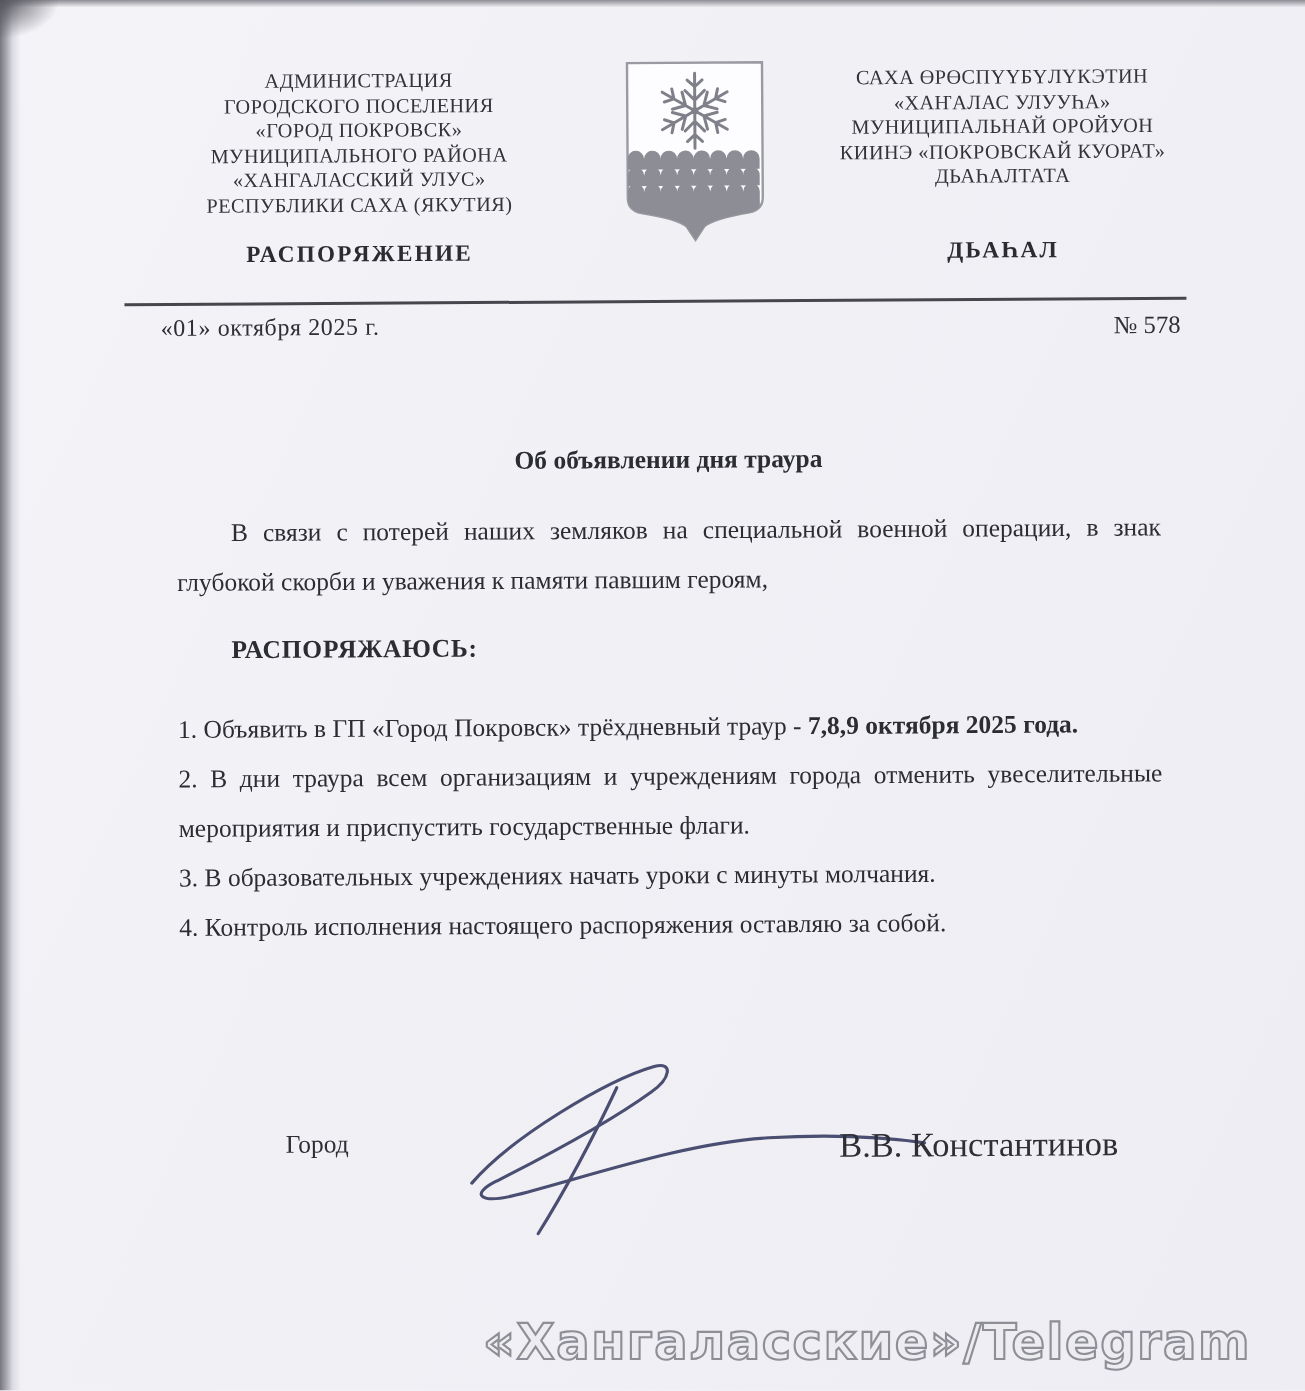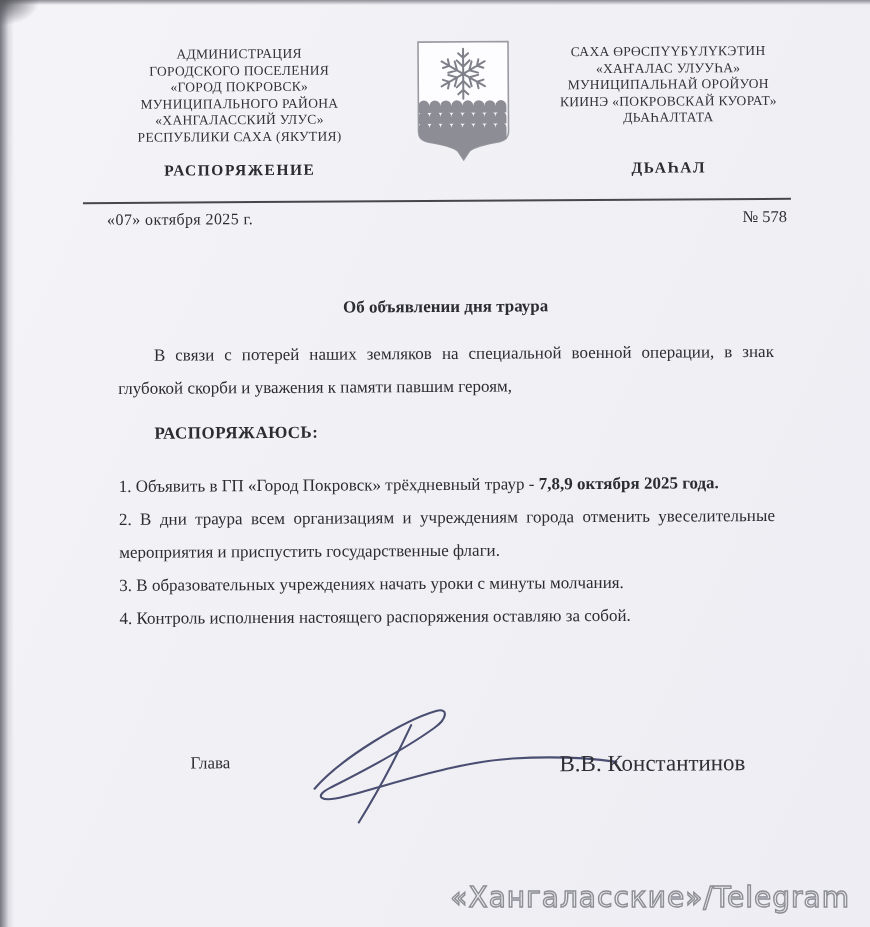--- a/index.html
+++ b/index.html
@@ -48,23 +48,23 @@
   .order-word{font-weight:bold;margin:12px 0 20px 0;padding-left:36px;letter-spacing:.5px;}
   .item{margin:0;text-align:justify;}
   .b{font-weight:bold;}
 
   
   .sig-label{position:absolute;left:188px;top:752px;font-size:17px;}
   .sig-name{position:absolute;left:557px;top:752px;font-size:23px;}
   .sig-svg{position:absolute;left:296px;top:698px;width:322px;height:128px;}
 
   
-  .watermark{position:absolute;right:20px;bottom:13px;
+  .watermark{position:absolute;right:36px;bottom:13px;
     font-family:"DejaVu Sans","Liberation Sans",sans-serif;
-    font-weight:normal;font-size:28px;letter-spacing:1px;
+    font-weight:bold;font-size:33px;letter-spacing:1px;
     color:rgba(250,250,252,0.72);
     -webkit-text-stroke:1.4px #8e8e96;
     text-shadow:0 0 1px rgba(140,140,150,.35);}
 </style>
 </head>
 <body>
 
 <div class="paper"></div>
 <div class="edge-left"></div>
 <div class="edge-top"></div>
@@ -117,35 +117,35 @@
       </g>
     </svg>
   </div>
 
   <div class="doc-type left">РАСПОРЯЖЕНИЕ</div>
   <div class="doc-type right">ДЬАҺАЛ</div>
 
   <div class="rule"></div>
 
   <div class="meta-row">
-    <span class="meta-date">«07»  октября  2025  г.</span>
+    <span class="meta-date">«01»  октября  2025  г.</span>
     <span class="meta-number">№ 578</span>
   </div>
 
   <div class="column">
     <p class="title">Об объявлении дня траура</p>
     <p class="preamble">В связи с потерей наших земляков на специальной военной операции, в знак глубокой скорби и уважения к памяти павшим героям,</p>
     <p class="order-word">РАСПОРЯЖАЮСЬ:</p>
     <p class="item"><span>1. Объявить в ГП «Город Покровск» трёхдневный траур - </span><span class="b">7,8,9 октября 2025 года.</span></p>
     <p class="item"><span>2. В дни траура всем организациям и учреждениям города отменить увеселительные мероприятия и приспустить государственные флаги.</span></p>
     <p class="item"><span>3. В образовательных учреждениях начать уроки с минуты молчания.</span></p>
     <p class="item"><span>4. Контроль исполнения настоящего распоряжения оставляю за собой.</span></p>
   </div>
 
-  <div class="sig-label">Глава</div>
+  <div class="sig-label">Город</div>
   <svg class="sig-svg" viewBox="0 0 322 128" xmlns="http://www.w3.org/2000/svg">
     <g fill="none" stroke="#3c4166" stroke-width="2.1" stroke-linecap="round" opacity="0.92">
       <path d="M16,90 C42,60 106,22 138,13 C151,9.5 149,21 136,30 C101,55 50,80 32,89 C14,98 22,104 46,98 C94,86 158,64 214,61 C262,58.5 298,62 318,65"></path>
       <path d="M113,27 C102,50 84,86 60,124"></path>
     </g>
   </svg>
   <div class="sig-name">В.В. Константинов</div>
 
 </div>
 

